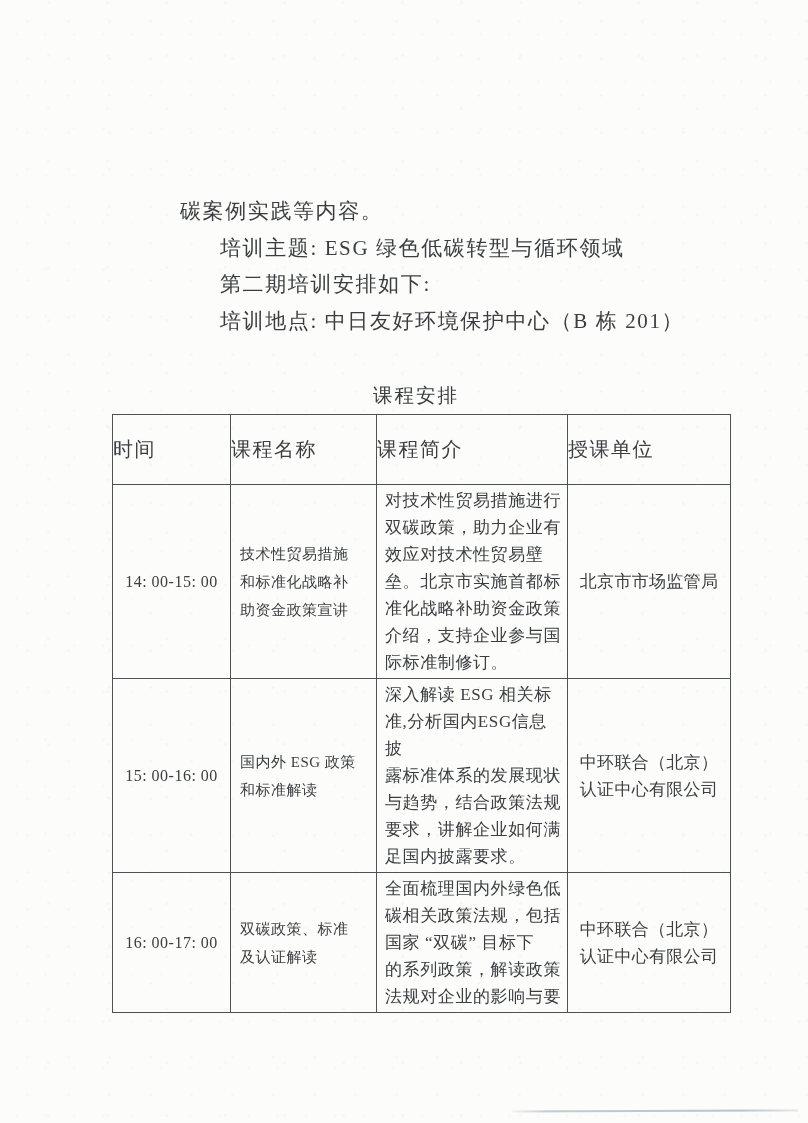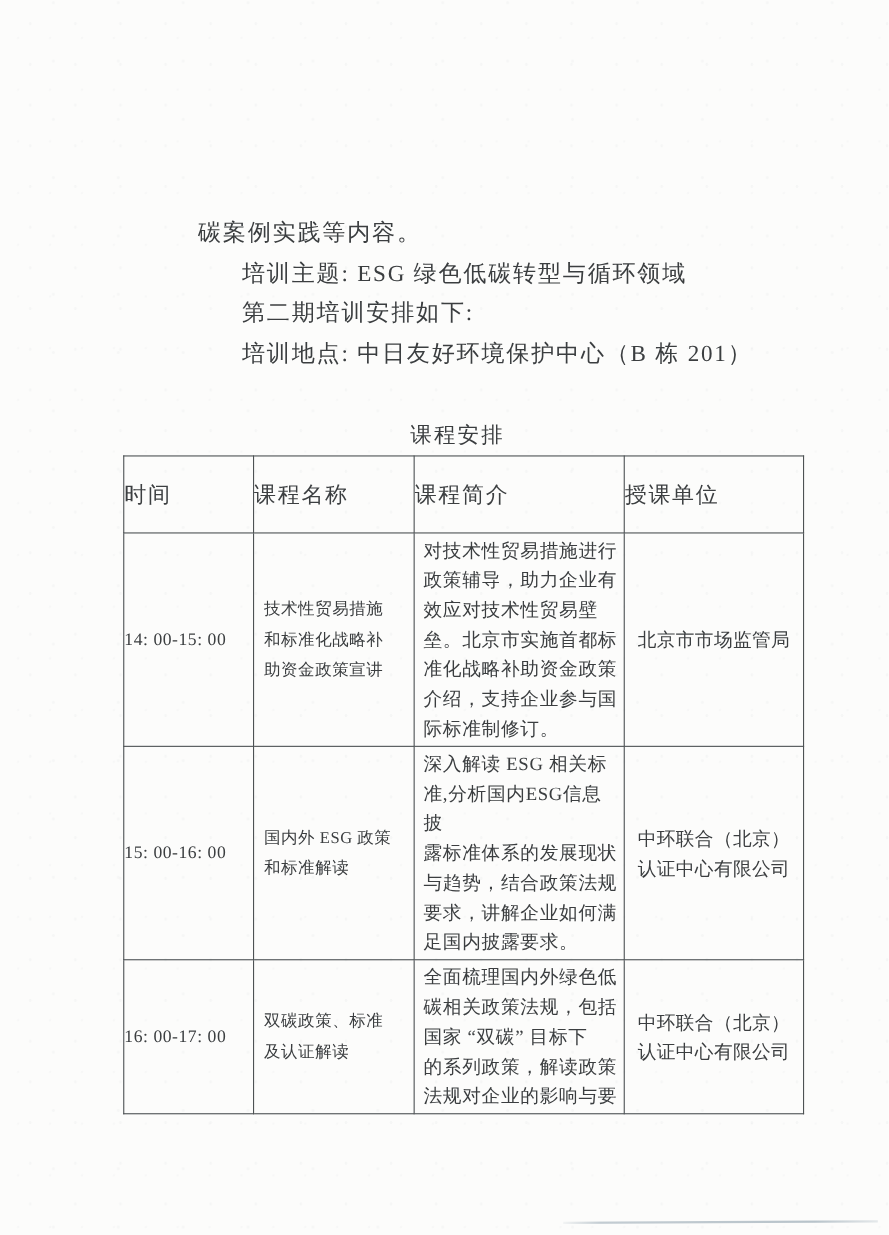--- a/index.html
+++ b/index.html
@@ -68,20 +68,21 @@
   }
   table.schedule thead tr { height: 70px; }
   table.schedule th {
     font-family: "Liberation Sans", "DejaVu Sans", sans-serif;
     font-size: 20px;
     letter-spacing: 1.5px;
     text-align: left;
     color: #3c3f41;
   }
   td.cell-time {
+    text-align: center;
     font-size: 16px;
     letter-spacing: 0.5px;
     white-space: nowrap;
     color: #3b3e40;
   }
   td.cell-course {
     padding: 4px 6px 4px 9px;
     font-size: 15px;
     letter-spacing: 0.5px;
     line-height: 28px;
@@ -149,21 +150,21 @@
         <th>授课单位</th>
       </tr>
     </thead>
     <tbody>
       <tr class="row-1">
         <td class="cell-time">14: 00-15: 00</td>
         <td class="cell-course">技术性贸易措施
 和标准化战略补
 助资金政策宣讲</td>
         <td class="cell-desc">对技术性贸易措施进行
-政策辅导，助力企业有
+双碳政策，助力企业有
 效应对技术性贸易壁
 垒。北京市实施首都标
 准化战略补助资金政策
 介绍，支持企业参与国
 际标准制修订。</td>
         <td class="cell-provider">北京市市场监管局</td>
       </tr>
       <tr class="row-2">
         <td class="cell-time">15: 00-16: 00</td>
         <td class="cell-course">国内外 ESG 政策

